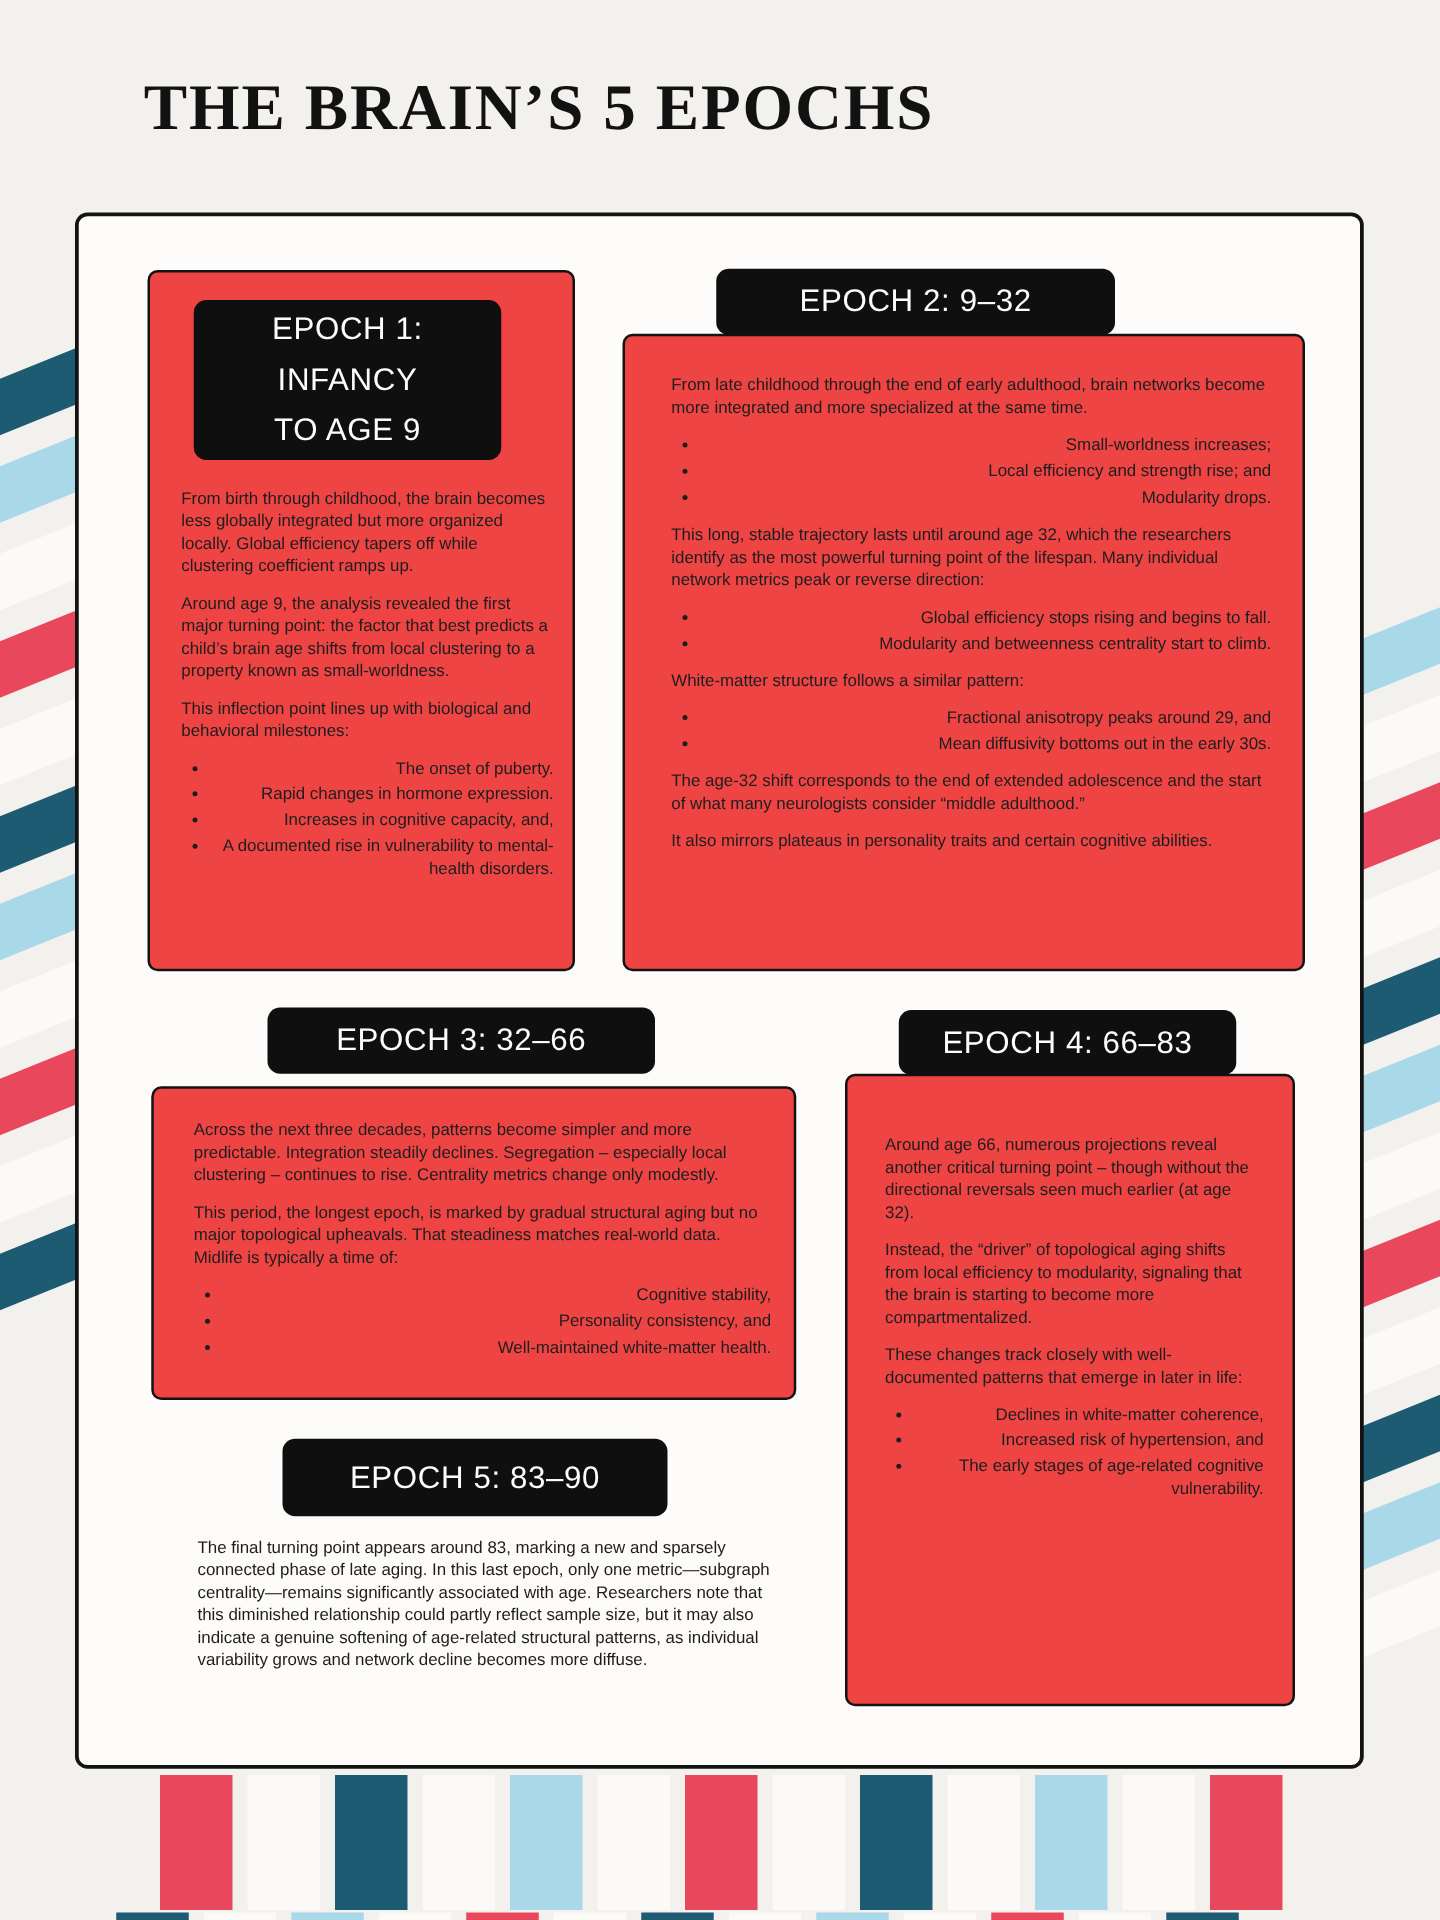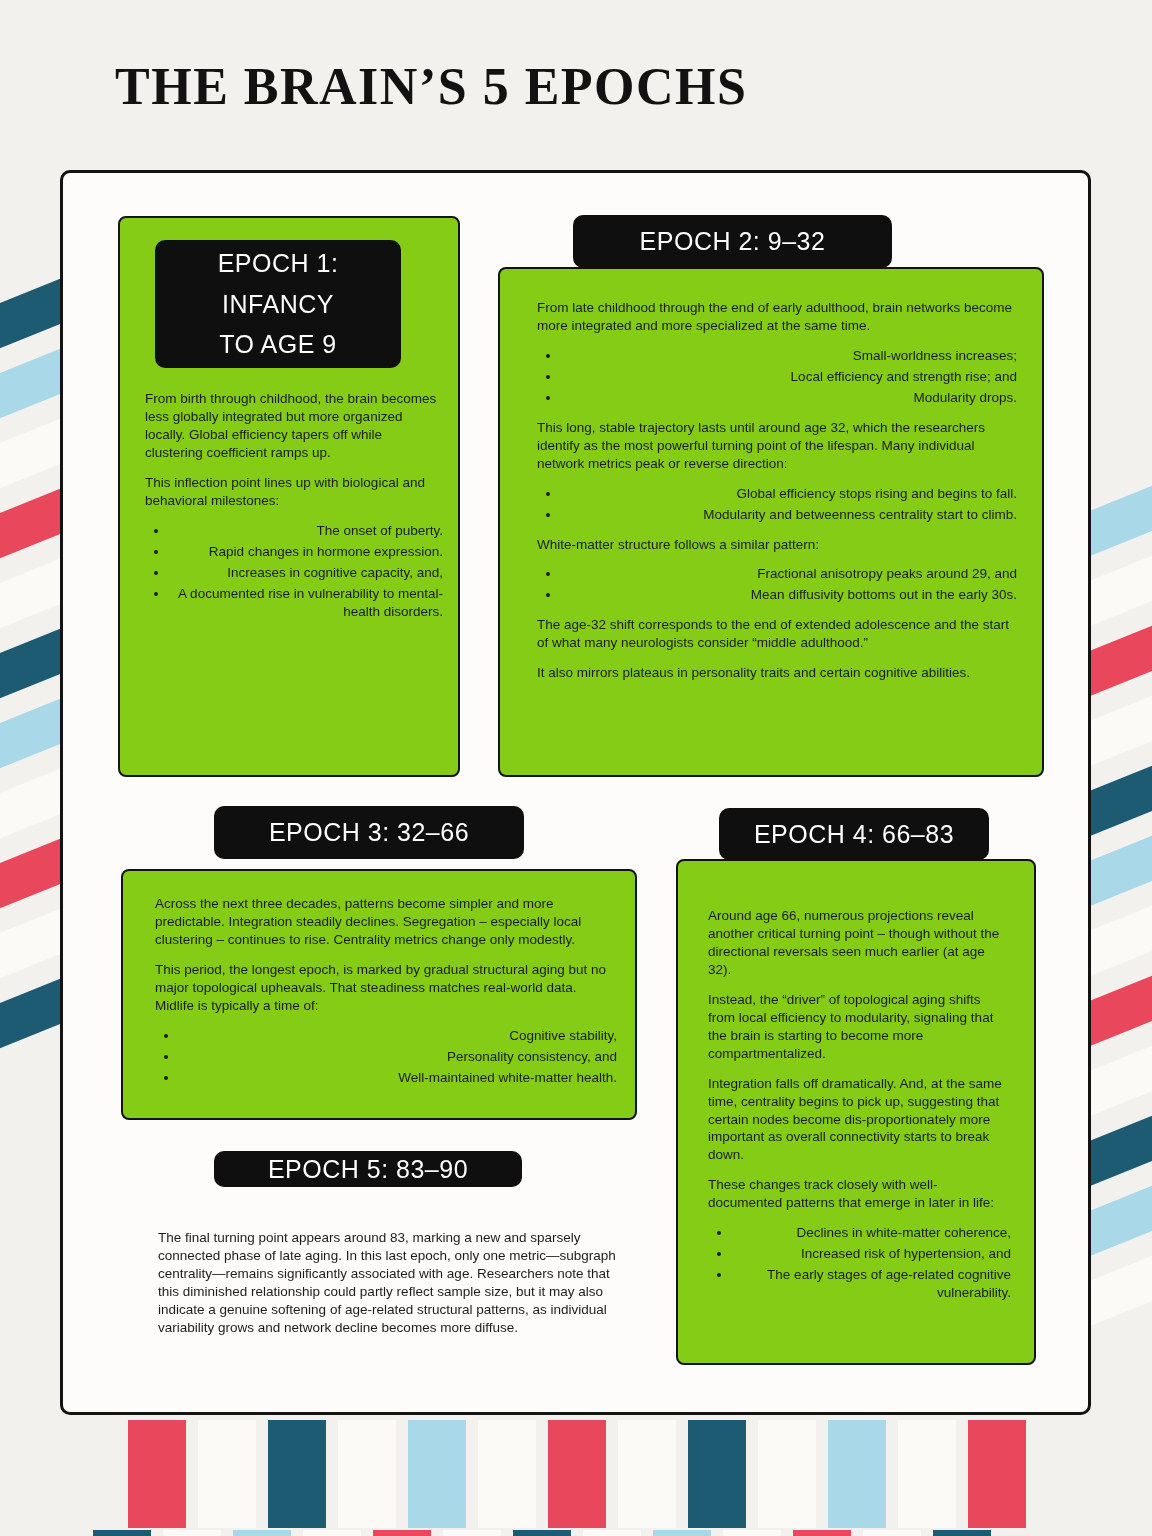--- a/index.html
+++ b/index.html
@@ -18,39 +18,39 @@
     color:#121212; line-height:1.1;
   }
 
   .panel {
     position:absolute; left:60px; top:170px; width:1031px; height:1245px;
     background:#fdfcfa; border:3px solid #131313; border-radius:10px;
     z-index:1;
   }
 
   .card {
-    position:absolute; background:#84cc16; border:2px solid #131313;
+    position:absolute; background:#ef4444; border:2px solid #131313;
     border-radius:8px; overflow:hidden; z-index:2;
   }
   #ep1-card { left:55px;  top:43px;  width:342px; height:561px; }
   #ep2-card { left:435px; top:94px;  width:546px; height:510px; }
   #ep3-card { left:58px;  top:696px; width:516px; height:251px; }
   #ep4-card { left:613px; top:686px; width:360px; height:506px; }
 
   .label {
     position:absolute; background:#0f0f0f; color:#fdfdfd;
     border-radius:10px; display:flex; flex-direction:column;
     justify-content:center; align-items:center; text-align:center;
     font-size:25px; letter-spacing:0.5px; z-index:3;
   }
   #ep1-label { left:35px;  top:22px;  width:246px; height:128px; line-height:1.62; }
   #ep2-label { left:510px; top:42px;  width:319px; height:53px; }
   #ep3-label { left:151px; top:633px; width:310px; height:53px; }
   #ep4-label { left:656px; top:635px; width:270px; height:52px; }
-  #ep5-label { left:151px; top:978px; width:308px; height:36px; }
+  #ep5-label { left:163px; top:978px; width:308px; height:62px; }
 
   .epoch-body {
     position:absolute; font-size:13.5px; line-height:1.33; color:#1d1d1d;
   }
   .epoch-body p { margin:0 0 12px; }
   .epoch-body ul { margin:2px 0 12px; padding-left:24px; }
   .epoch-body li { margin-bottom:3px;text-align:right; }
   #ep1-body { left:25px;  top:172px;  width:298px; }
   #ep2-body { left:37px;  top:30px;   width:480px; }
   #ep3-body { left:32px;  top:24px;   width:462px; }
@@ -139,20 +139,21 @@
 
   <section>
     <div class="card" id="ep1-card">
       <div class="label" id="ep1-label">
           <div>EPOCH 1:</div>
           <div>INFANCY</div>
           <div>TO AGE 9</div>
         </div>
       <div class="epoch-body" id="ep1-body">
           <p>From birth through childhood, the brain becomes less globally integrated but more organized locally. Global efficiency tapers off while clustering coefficient ramps up.</p>
+          <p>Around age 9, the analysis revealed the first major turning point: the factor that best predicts a child’s brain age shifts from local clustering to a property known as small-worldness.</p>
           <p>This inflection point lines up with biological and behavioral milestones:</p>
           <ul>
             <li>The onset of puberty.</li>
             <li>Rapid changes in hormone expression.</li>
             <li>Increases in cognitive capacity, and,</li>
             <li>A documented rise in vulnerability to mental-health disorders.</li>
           </ul>
         </div>
     </div>
   </section>
@@ -203,21 +204,20 @@
   </section>
 
   <section>
     <div class="label" id="ep4-label">
         <div>EPOCH 4: 66–83</div>
       </div>
     <div class="card" id="ep4-card">
       <div class="epoch-body" id="ep4-body">
           <p>Around age 66, numerous projections reveal another critical turning point – though without the directional reversals seen much earlier (at age 32).</p>
           <p>Instead, the “driver” of topological aging shifts from local efficiency to modularity, signaling that the brain is starting to become more compartmentalized.</p>
-          <p>Integration falls off dramatically. And, at the same time, centrality begins to pick up, suggesting that certain nodes become dis-proportionately more important as overall connectivity starts to break down.</p>
           <p>These changes track closely with well-documented patterns that emerge in later in life:</p>
           <ul>
             <li>Declines in white-matter coherence,</li>
             <li>Increased risk of hypertension, and</li>
             <li>The early stages of age-related cognitive vulnerability.</li>
           </ul>
         </div>
     </div>
   </section>
 

